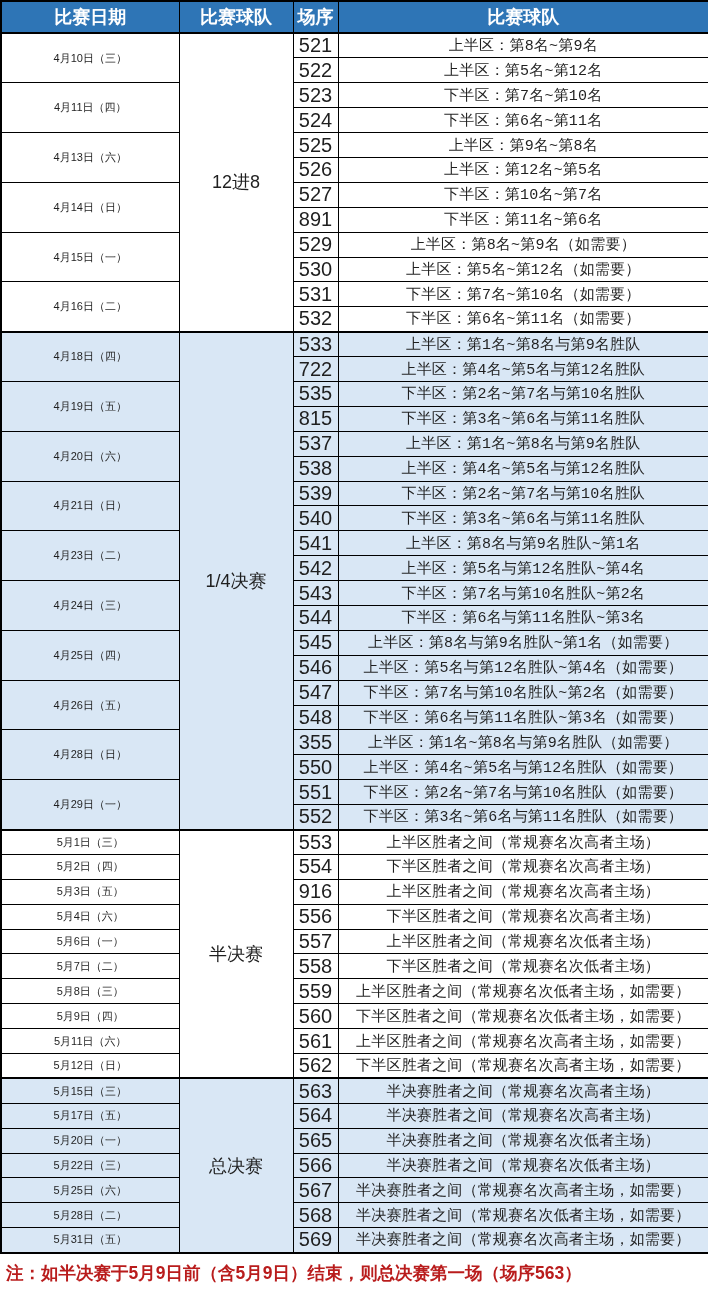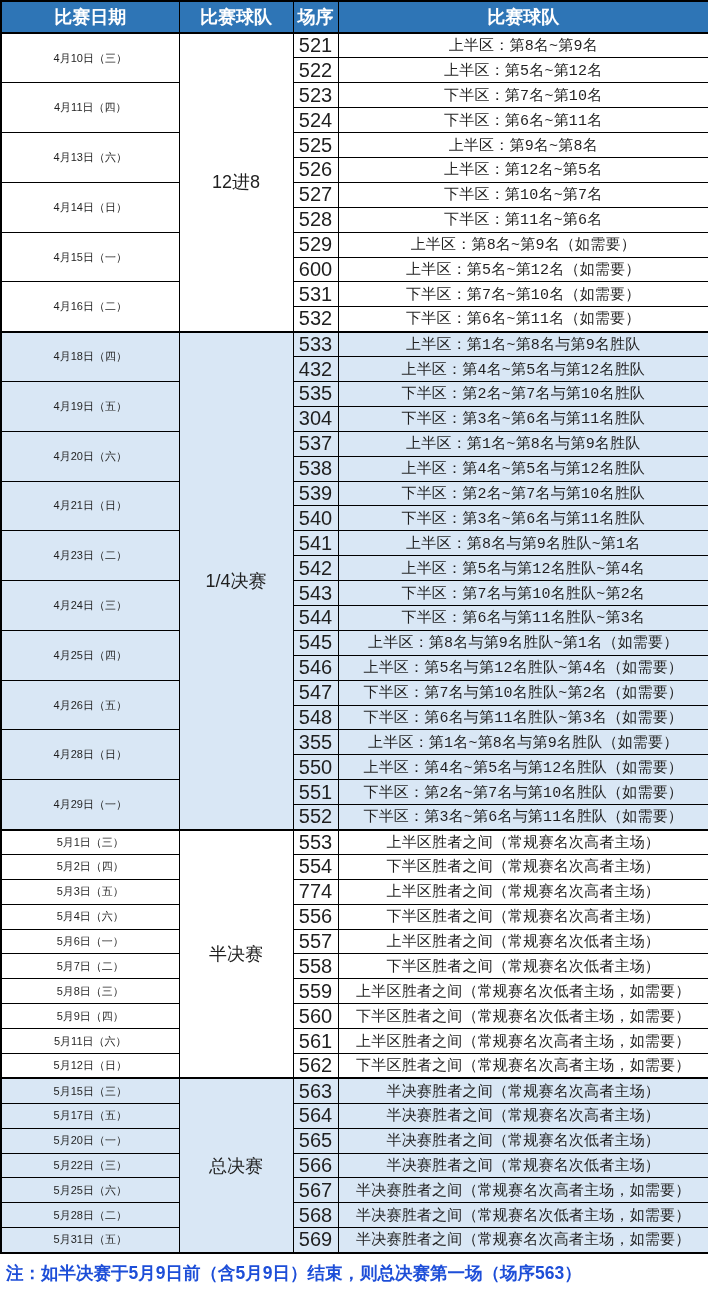--- a/index.html
+++ b/index.html
@@ -48,21 +48,21 @@
   tr.section-start td { border-top: 2px solid var(--border-color); }
   td.date-cell  { font-size: 11px; }
   td.round-cell { font-size: 18px; }
   td.no-cell    { font-size: 20px; }
   td.teams-cell { font-size: 15px; letter-spacing: 0.2px; font-family: Liberation Mono, monospace; }
   .note {
     padding: 7px 6px 0 6px;
     font-weight: 700;
     font-size: 17.5px;
     line-height: 1.42;
-    color: #1d4ed8;
+    color: #b91c1c;
   }
 </style>
 </head>
 <body>
 
 <div class="page">
   <table class="schedule">
     <colgroup>
       <col style="width:178px">
       <col style="width:114px">
@@ -105,58 +105,58 @@
         <tr>
           <td class="no-cell">526</td>
           <td class="teams-cell">上半区：第12名~第5名</td>
         </tr>
         <tr>
           <td class="date-cell" rowspan="2">4月14日（日）</td>
           <td class="no-cell">527</td>
           <td class="teams-cell">下半区：第10名~第7名</td>
         </tr>
         <tr>
-          <td class="no-cell">528</td>
+          <td class="no-cell">891</td>
           <td class="teams-cell">下半区：第11名~第6名</td>
         </tr>
         <tr>
           <td class="date-cell" rowspan="2">4月15日（一）</td>
           <td class="no-cell">529</td>
           <td class="teams-cell">上半区：第8名~第9名（如需要）</td>
         </tr>
         <tr>
-          <td class="no-cell">600</td>
+          <td class="no-cell">530</td>
           <td class="teams-cell">上半区：第5名~第12名（如需要）</td>
         </tr>
         <tr>
           <td class="date-cell" rowspan="2">4月16日（二）</td>
           <td class="no-cell">531</td>
           <td class="teams-cell">下半区：第7名~第10名（如需要）</td>
         </tr>
         <tr>
           <td class="no-cell">532</td>
           <td class="teams-cell">下半区：第6名~第11名（如需要）</td>
         </tr>
         <tr class="shaded section-start">
           <td class="date-cell" rowspan="2">4月18日（四）</td>
           <td class="round-cell" rowspan="20">1/4决赛</td>
           <td class="no-cell">533</td>
           <td class="teams-cell">上半区：第1名~第8名与第9名胜队</td>
         </tr>
         <tr class="shaded">
-          <td class="no-cell">432</td>
+          <td class="no-cell">722</td>
           <td class="teams-cell">上半区：第4名~第5名与第12名胜队</td>
         </tr>
         <tr class="shaded">
           <td class="date-cell" rowspan="2">4月19日（五）</td>
           <td class="no-cell">535</td>
           <td class="teams-cell">下半区：第2名~第7名与第10名胜队</td>
         </tr>
         <tr class="shaded">
-          <td class="no-cell">304</td>
+          <td class="no-cell">815</td>
           <td class="teams-cell">下半区：第3名~第6名与第11名胜队</td>
         </tr>
         <tr class="shaded">
           <td class="date-cell" rowspan="2">4月20日（六）</td>
           <td class="no-cell">537</td>
           <td class="teams-cell">上半区：第1名~第8名与第9名胜队</td>
         </tr>
         <tr class="shaded">
           <td class="no-cell">538</td>
           <td class="teams-cell">上半区：第4名~第5名与第12名胜队</td>
@@ -230,21 +230,21 @@
           <td class="no-cell">553</td>
           <td class="teams-cell">上半区胜者之间（常规赛名次高者主场）</td>
         </tr>
         <tr>
           <td class="date-cell" rowspan="1">5月2日（四）</td>
           <td class="no-cell">554</td>
           <td class="teams-cell">下半区胜者之间（常规赛名次高者主场）</td>
         </tr>
         <tr>
           <td class="date-cell" rowspan="1">5月3日（五）</td>
-          <td class="no-cell">774</td>
+          <td class="no-cell">916</td>
           <td class="teams-cell">上半区胜者之间（常规赛名次高者主场）</td>
         </tr>
         <tr>
           <td class="date-cell" rowspan="1">5月4日（六）</td>
           <td class="no-cell">556</td>
           <td class="teams-cell">下半区胜者之间（常规赛名次高者主场）</td>
         </tr>
         <tr>
           <td class="date-cell" rowspan="1">5月6日（一）</td>
           <td class="no-cell">557</td>

